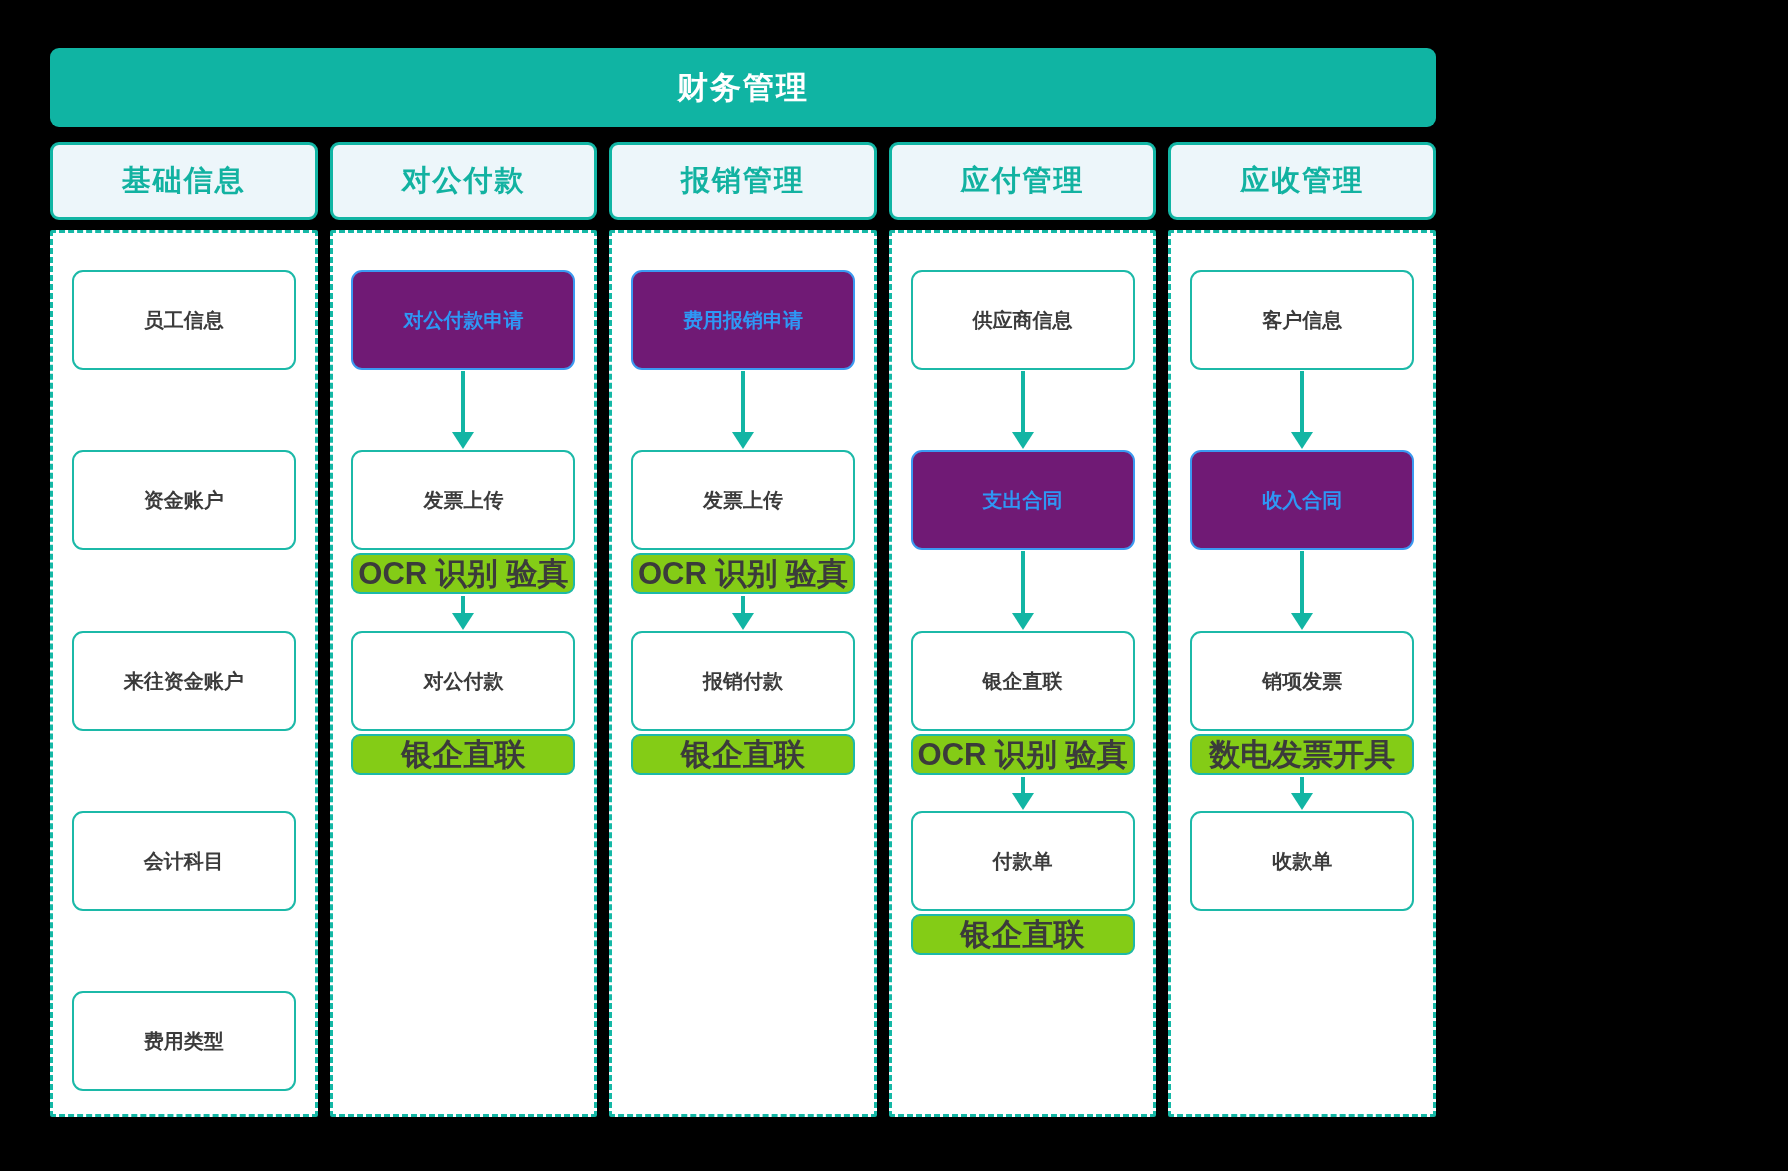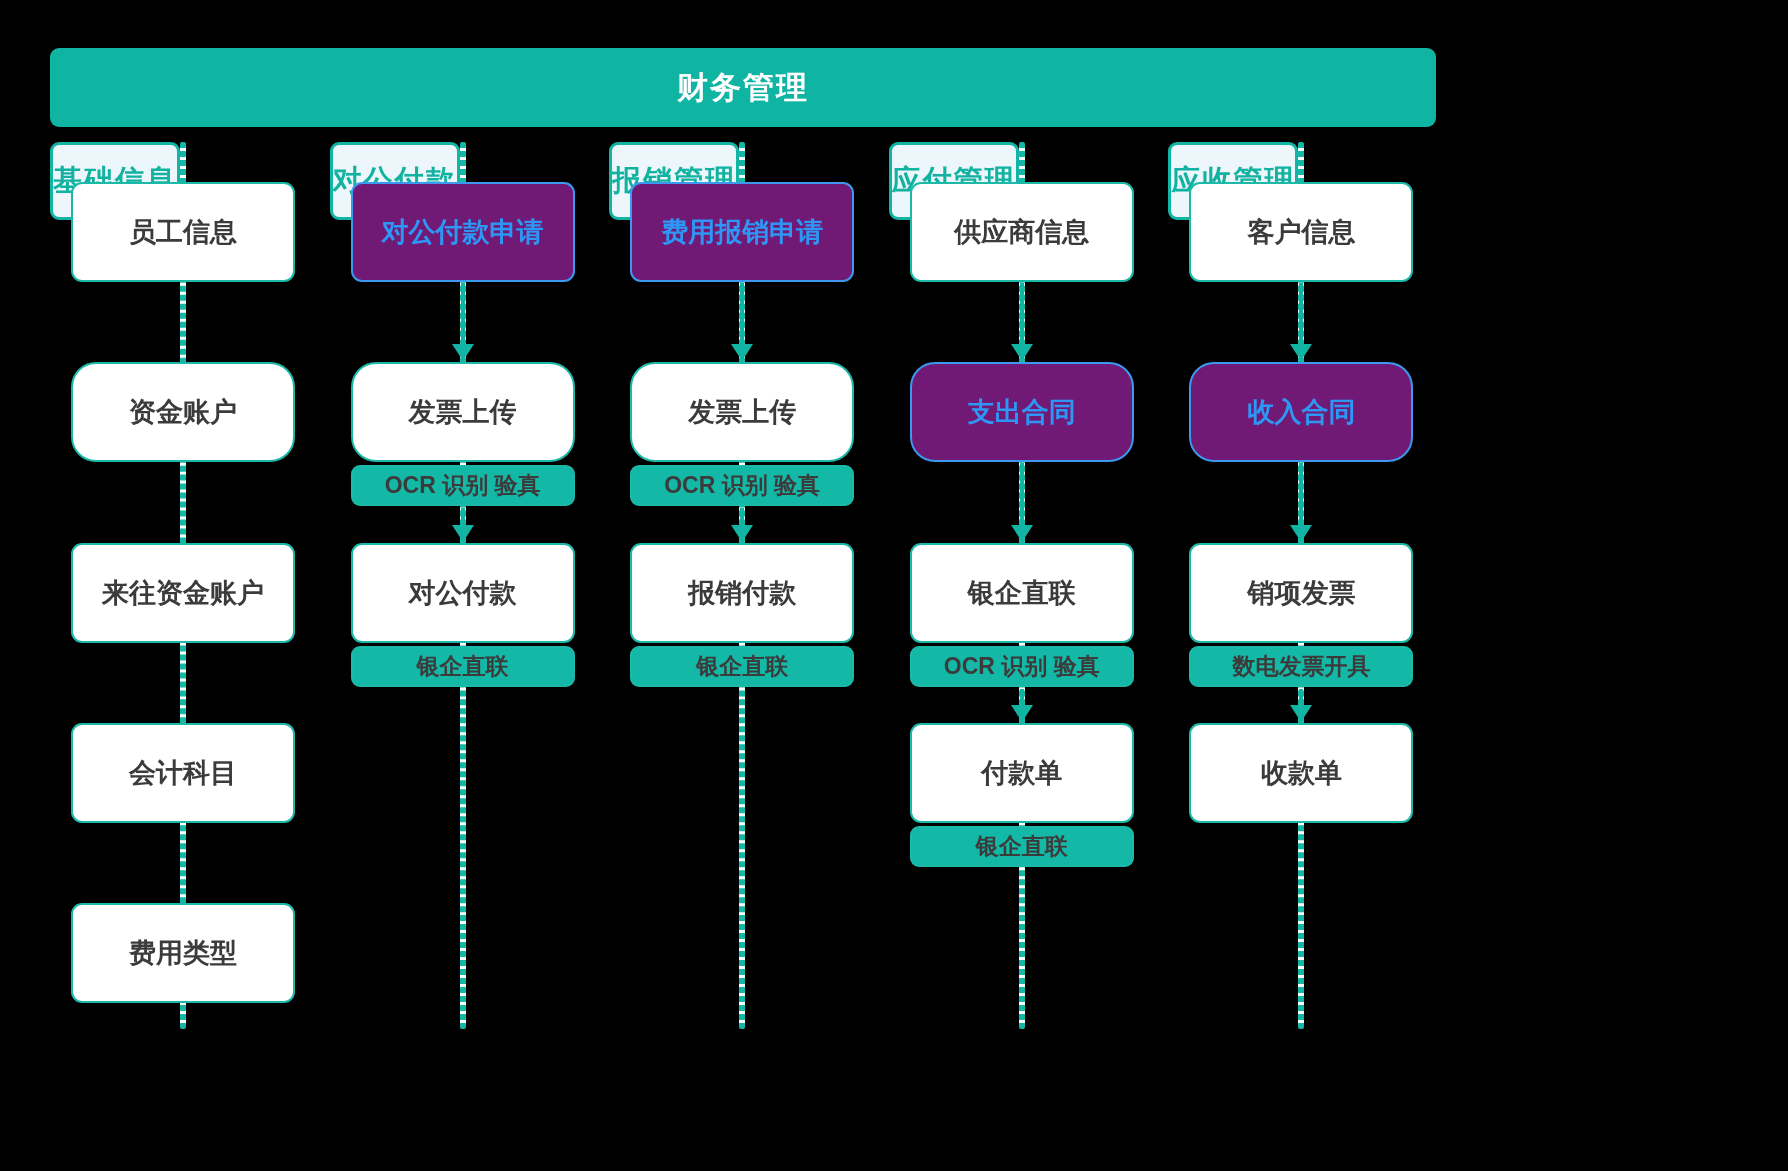--- a/index.html
+++ b/index.html
@@ -8,53 +8,53 @@
   .stage{position:relative;width:1788px;height:1171px;background:#000;overflow:hidden;}
   .wrap{position:absolute;left:50px;top:48px;width:1386px;}
 
   .banner{
     height:79px;background:#10B4A3;border-radius:9px;
     display:flex;align-items:center;justify-content:center;
     color:#ffffff;font-size:31px;font-weight:700;letter-spacing:2px;
   }
 
   .cols{display:flex;gap:12px;margin-top:15px;}
-  .col{flex:1;display:flex;flex-direction:row;}
+  .col{flex:1;display:flex;flex-direction:column;}
 
   .col-header{
     height:78px;background:#EDF6FA;border:3px solid #12B5A4;border-radius:9px;
     display:flex;align-items:center;justify-content:center;
     color:#12B2A1;font-size:29px;font-weight:700;letter-spacing:2px;
     margin-bottom:10px;
   }
 
   .panel{
     position:relative;height:887px;background:#ffffff;
     border:3px dashed #15B8A6;border-radius:2px;
   }
 
   .node{
     position:absolute;left:50%;transform:translateX(-50%);
     width:224px;height:100px;background:#ffffff;
     border:2px solid #1CB9A8;border-radius:11px;
     display:flex;align-items:center;justify-content:center;
-    font-size:27px;font-weight:600;color:#3B3B3B;white-space:nowrap;
+    font-size:20px;font-weight:600;color:#3B3B3B;white-space:nowrap;
   }
   .node.hl{
     background:#701a75;border:2px solid #3B99F0;color:#2E97F5;font-weight:700;
   }
   .tag{
     position:absolute;left:50%;transform:translateX(-50%);
-    width:224px;height:41px;background:#14b8a6;
+    width:224px;height:41px;background:#84cc16;
     border:2px solid #1CB9A8;border-radius:9px;
     display:flex;align-items:center;justify-content:center;
-    font-size:23px;font-weight:600;color:#3B3B3B;white-space:nowrap;
-  }
-
-  .r1{top:37px;}.r2{top:217px;border-radius:25px;}.r3{top:398px;}.r4{top:578px;}.r5{top:758px;}
+    font-size:31px;font-weight:600;color:#3B3B3B;white-space:nowrap;
+  }
+
+  .r1{top:37px;}.r2{top:217px;}.r3{top:398px;}.r4{top:578px;}.r5{top:758px;}
   .tag-r2{top:320px;}.tag-r3{top:501px;}.tag-r4{top:681px;}
 
   .arrow{
     position:absolute;left:50%;transform:translateX(-50%);
     width:22px;display:flex;flex-direction:column;align-items:center;
   }
   .arrow .shaft{width:4px;flex:1;background:#12B5A4;}
   .arrow .head{
     width:0;height:0;flex:0 0 auto;
     border-left:11px solid transparent;border-right:11px solid transparent;

